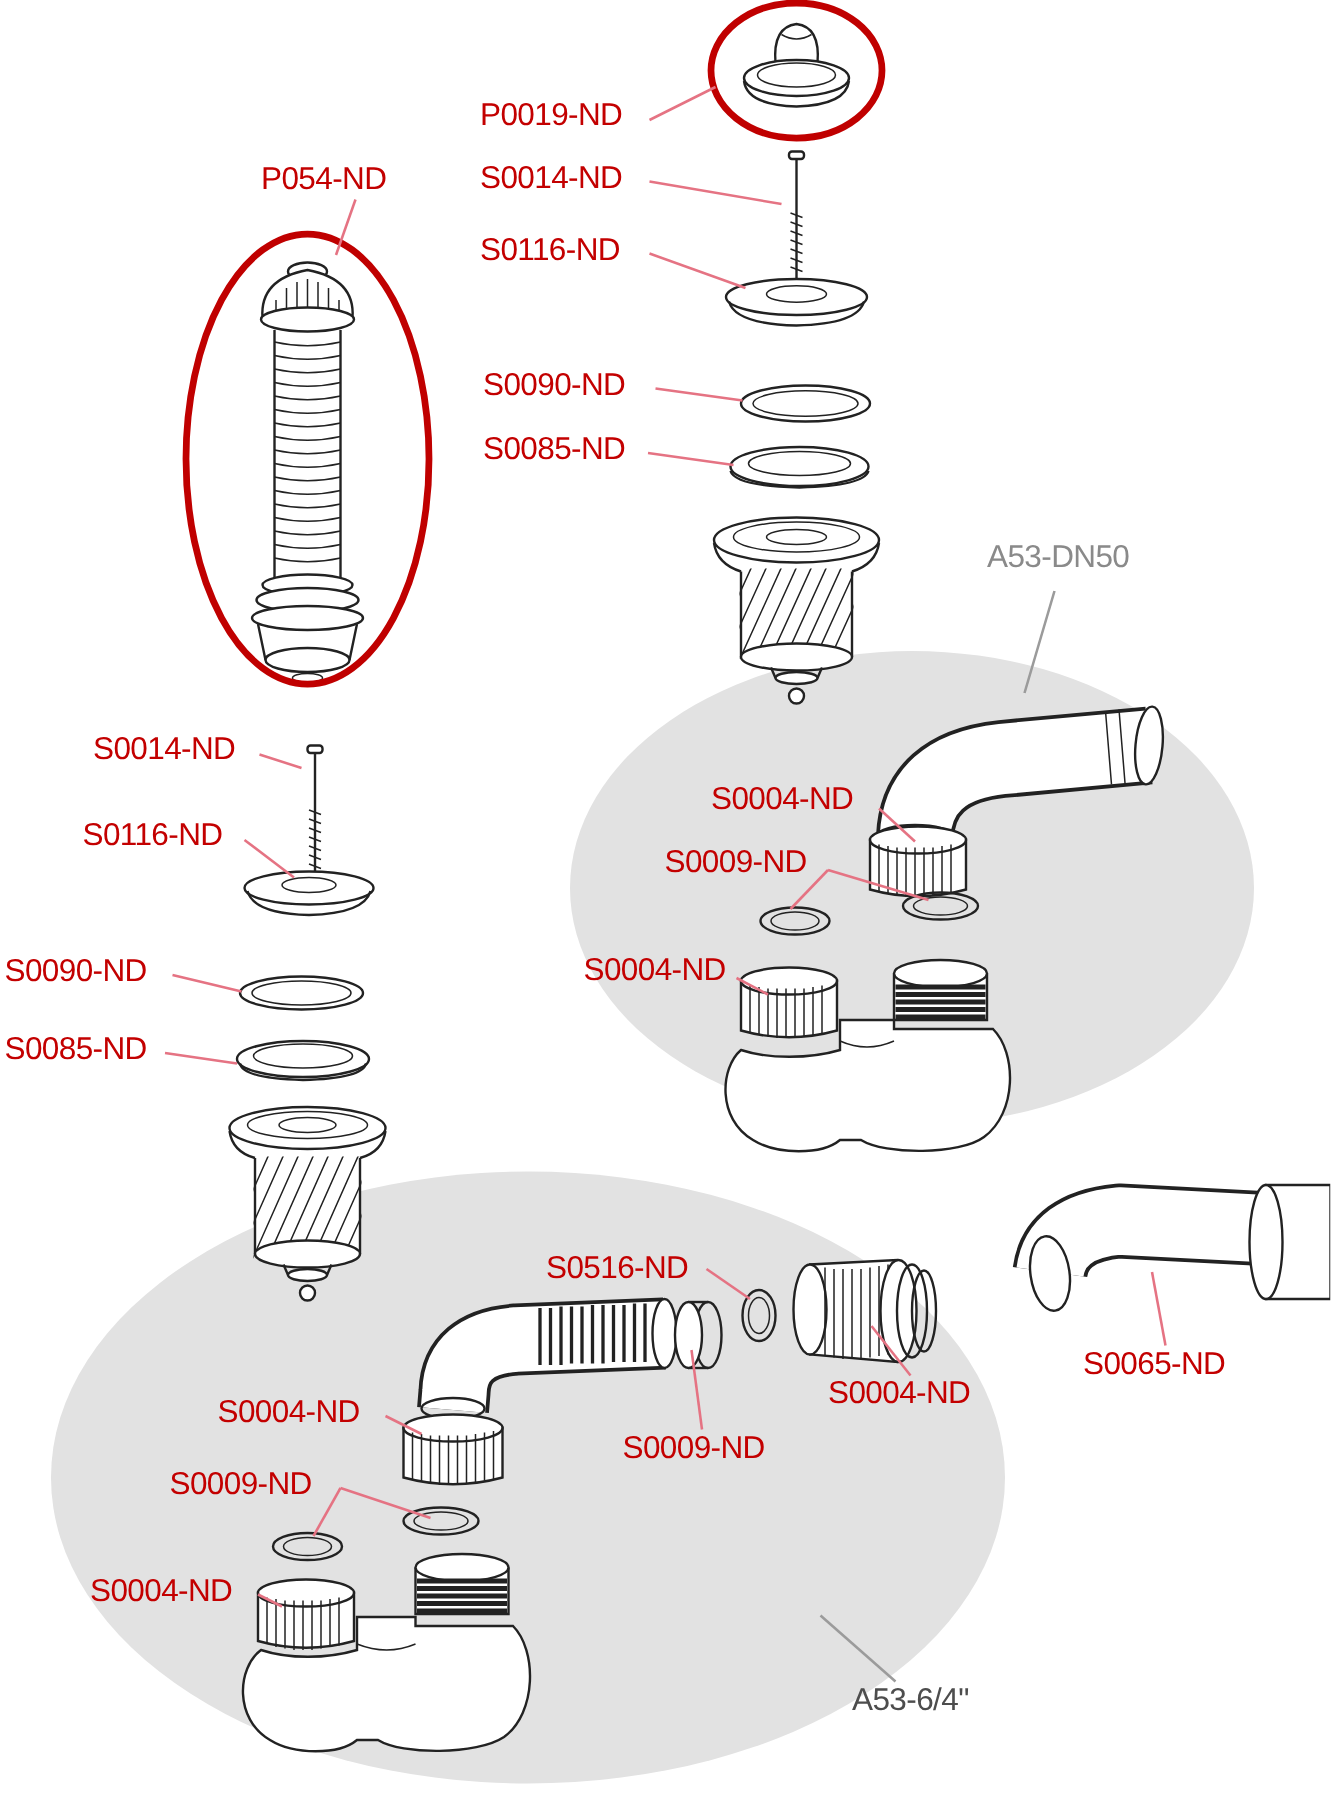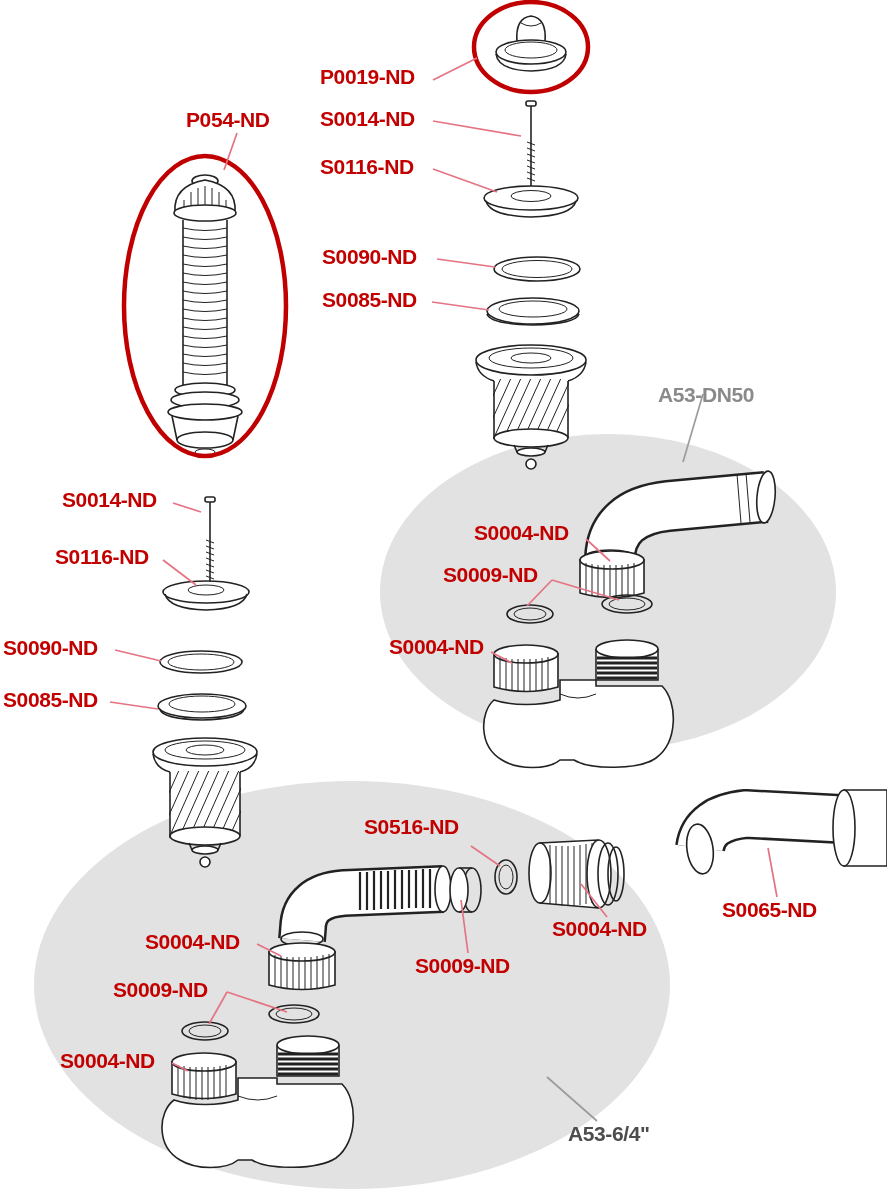--- a/index.html
+++ b/index.html
@@ -1,20 +1,20 @@
 <!DOCTYPE html>
 <html style="--label-red: #c30000; --leader-red: #e57383; --highlight-red: #c00000; --label-gray: #8a8a8a; --label-dark-gray: #4d4d4d; --blob-gray: #e2e2e2; --line-art: #222222;"><head>
 <meta charset="utf-8">
 <style>
   * { margin:0; padding:0; box-sizing:border-box; }
   html,body { background:#fff; }
   body { font-family:"Liberation Sans", sans-serif; }
   .stage { position:relative; width:887px; height:1200px; background:#fff; overflow:hidden; }
   .stage svg { position:absolute; left:0; top:0; }
-  .lbl { position:absolute; font-weight:700; font-size:21px; letter-spacing:-0.4px;
+  .lbl { position:absolute; font-weight:400; font-size:21px; letter-spacing:-0.4px;
          color:var(--label-red,#c30000); white-space:nowrap;text-align:right; }
   .lbl.gray { color:var(--label-gray,#8a8a8a); }
   .lbl.darkgray { color:var(--label-dark-gray,#4d4d4d); }
   .blob { fill:var(--blob-gray,#e2e2e2); stroke:none; }
   .art  { fill:#fff; stroke:var(--line-art,#222); stroke-width:1.6; }
   .artn { fill:none; stroke:var(--line-art,#222); stroke-width:1.6; }
   .thin { fill:none; stroke:var(--line-art,#222); stroke-width:1; }
   .bar  { fill:none; stroke:var(--line-art,#222); stroke-width:3.2; }
   .thr  { fill:none; stroke:var(--line-art,#222); stroke-width:2.2; }
   .white{ fill:#fff; stroke:none; }
@@ -262,30 +262,30 @@
     <line class="leader" x1="777" y1="897" x2="768" y2="848"></line>
     <line class="leader-g" x1="597" y1="1121" x2="547" y2="1077"></line>
   </g>
 </svg>
 
 <div class="lbl" style="left:320px;top:65px">P0019-ND</div>
 <div class="lbl" style="left:320px;top:107px">S0014-ND</div>
 <div class="lbl" style="left:320px;top:155px">S0116-ND</div>
 <div class="lbl" style="left:322px;top:245px">S0090-ND</div>
 <div class="lbl" style="left:322px;top:288px">S0085-ND</div>
-<div class="lbl" style="left:186px;top:108px">P054-ND</div>
-<div class="lbl gray" style="left:658px;top:383px">A53-DN50</div>
+<div class="lbl" style="left:174px;top:108px">P054-ND</div>
+<div class="lbl gray" style="left:658px;top:360px">A53-DN50</div>
 <div class="lbl" style="left:474px;top:521px">S0004-ND</div>
 <div class="lbl" style="left:443px;top:563px">S0009-ND</div>
 <div class="lbl" style="left:389px;top:635px">S0004-ND</div>
 <div class="lbl" style="left:62px;top:488px">S0014-ND</div>
 <div class="lbl" style="left:55px;top:545px">S0116-ND</div>
 <div class="lbl" style="left:3px;top:636px">S0090-ND</div>
 <div class="lbl" style="left:3px;top:688px">S0085-ND</div>
-<div class="lbl" style="left:364px;top:815px">S0516-ND</div>
+<div class="lbl" style="left:364px;top:834px">S0516-ND</div>
 <div class="lbl" style="left:552px;top:917px">S0004-ND</div>
 <div class="lbl" style="left:415px;top:954px">S0009-ND</div>
 <div class="lbl" style="left:145px;top:930px">S0004-ND</div>
 <div class="lbl" style="left:113px;top:978px">S0009-ND</div>
 <div class="lbl" style="left:60px;top:1049px">S0004-ND</div>
 <div class="lbl" style="left:722px;top:898px">S0065-ND</div>
 <div class="lbl darkgray" style="left:568px;top:1122px">A53-6/4"</div>
 
 </div>
 

